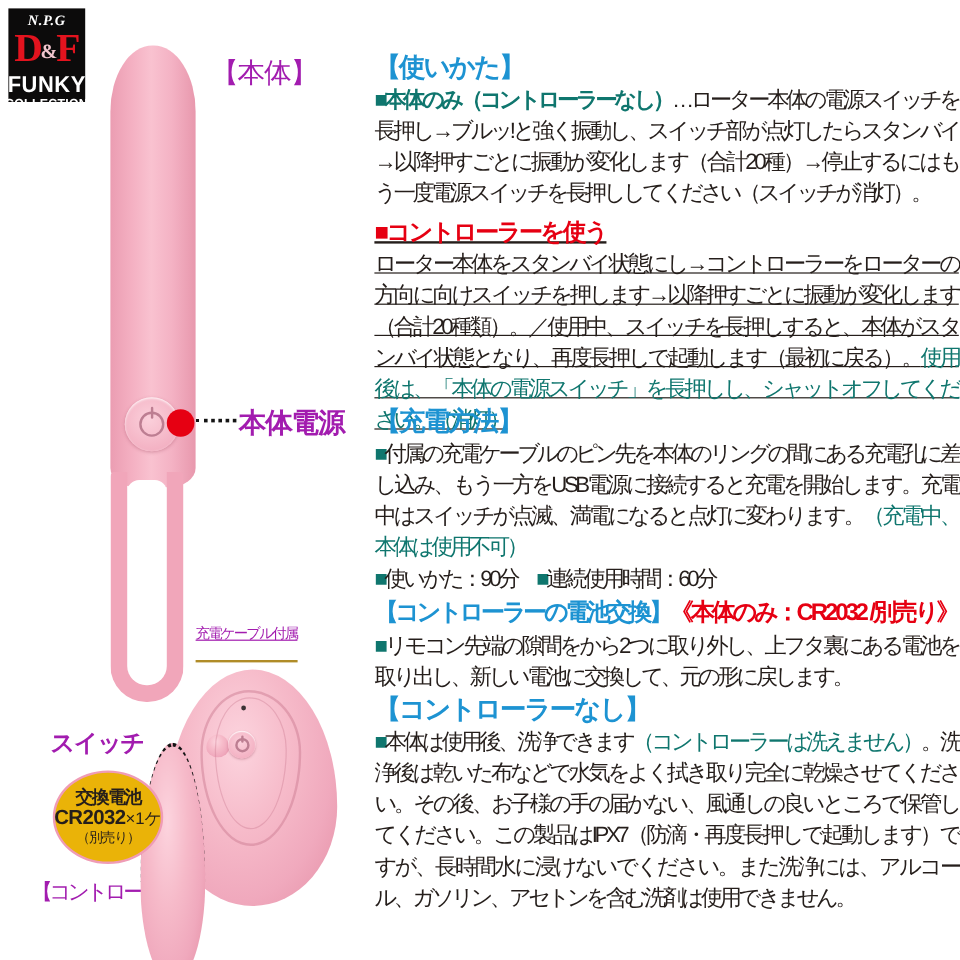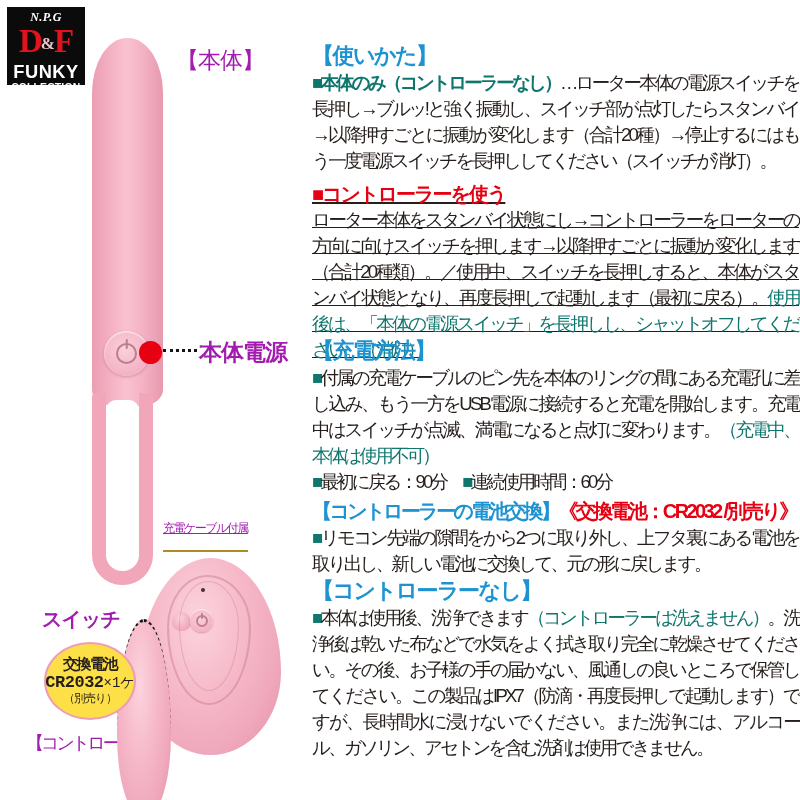--- a/index.html
+++ b/index.html
@@ -1,20 +1,20 @@
 <!DOCTYPE html>
 <html><head>
 <meta charset="utf-8">
 <style>
   html,body{margin:0;padding:0;background:#fff;}
   .page{position:relative;width:800px;height:800px;background:#fff;overflow:hidden;
         font-family:"Liberation Sans",sans-serif;color:#251e1b;}
 
   
-  .logo{position:absolute;left:7px;top:7px;width:78px;height:78px;background:#0c0b0b;
+  .logo{position:absolute;left:7px;top:7px;width:64px;height:78px;background:#0c0b0b;
         display:flex;flex-direction:column;align-items:center;padding-top:4px;box-sizing:border-box;}
   .logo-brand{font-family:"Liberation Serif",serif;font-style:italic;font-weight:bold;
         color:#fff;font-size:12px;line-height:13px;letter-spacing:.5px;}
   .logo-fineline{width:54px;height:3px;margin:1px 0 1px 0;
         background:repeating-linear-gradient(90deg,#cfcfcf 0 2px,transparent 2px 3.5px);}
   .logo-df{font-family:"Liberation Serif",serif;font-weight:bold;line-height:30px;white-space:nowrap;}
   .logo-df .big{font-size:33px;color:#e3131e;letter-spacing:-1px;}
   .logo-df .amp{font-size:17px;color:#f2c6ce;position:relative;top:-3px;margin:0 -1px;}
   .logo-funky{font-size:19px;font-weight:900;color:#fff;line-height:19px;letter-spacing:.5px;transform:scaleX(.96);}
   .logo-coll{font-size:11px;font-weight:900;color:#fff;line-height:13px;letter-spacing:.2px;transform:scaleX(.94);}
@@ -61,22 +61,22 @@
 
   
   .lbl{position:absolute;color:#a21caf;}
   .lbl-hontai{left:176px;top:45px;font-size:23px;font-weight:500;letter-spacing:-1px;}
   .lbl-power{left:199px;top:337px;font-size:23px;font-weight:bold;letter-spacing:-1px;z-index:6;}
   .lbl-cable{left:163px;top:520px;font-size:12px;font-weight:500;letter-spacing:-1.5px;
       border-bottom:2.5px solid #b08c28;padding-bottom:13px;text-decoration:underline;}
   .lbl-switch{left:42px;top:606px;font-size:20px;font-weight:bold;letter-spacing:-1px;z-index:6;}
   .lbl-controller{left:26px;top:731px;font-size:18px;font-weight:500;letter-spacing:-3px;}
   .badge{position:absolute;left:44px;top:642px;width:92px;height:78px;box-sizing:border-box;
-      border:2.5px solid #ef9cb6;border-radius:50%;background:#fde047;z-index:6;
-      display:flex;flex-direction:column;align-items:center;justify-content:center;text-align:center;font-family:Liberation Mono, monospace;}
+      border:2.5px solid #ef9cb6;border-radius:50%;background:#eab308;z-index:6;
+      display:flex;flex-direction:column;align-items:center;justify-content:center;text-align:center;}
   .badge .b1{font-size:15px;font-weight:bold;letter-spacing:-1.5px;line-height:17px;}
   .badge .b2{line-height:18px;white-space:nowrap;}
   .badge .b2 .model{font-size:17px;font-weight:bold;letter-spacing:-.5px;}
   .badge .b2 .qty{font-size:14px;}
   .badge .b3{font-size:11.5px;letter-spacing:-1px;line-height:14px;}
 
   
   .sec{position:absolute;left:312px;width:487px;}
   .sec h2{margin:0;font-size:22px;font-weight:bold;letter-spacing:-1.5px;line-height:28px;color:#1d93d2;white-space:nowrap;}
   .sec h2.red{color:#e60012;font-size:20px;letter-spacing:-2px;line-height:26px;}
@@ -148,27 +148,27 @@
       <span class="seg">ローター本体をスタンバイ状態にし→コントローラーをローターの方向に向けスイッチを押します→以降押すごとに振動が変化します（合計20種類）。／使用中、スイッチを長押しすると、本体がスタンバイ状態となり、再度長押しで起動します（最初に戻る）。</span><span class="seg red">使用後は、「本体の電源スイッチ」を長押しし、シャットオフしてください。（消灯）</span>
     </p>
   </section>
 
   <section class="sec" style="top:337px;">
     <h2>【充電方法】</h2>
     <p>
       <span class="seg red">■</span><span class="seg">付属の充電ケーブルのピン先を本体のリングの間にある充電孔に差し込み、もう一方をUSB電源に接続すると充電を開始します。充電中はスイッチが点滅、満電になると点灯に変わります。</span><span class="seg red">（充電中、本体は使用不可）</span>
     </p>
     <p class="timeline">
-      <span class="seg red">■</span><span class="seg">最初に戻る：90分</span><span class="seg red gap">■</span><span class="seg">連続使用時間：60分</span>
+      <span class="seg red">■</span><span class="seg">使いかた：90分</span><span class="seg red gap">■</span><span class="seg">連続使用時間：60分</span>
     </p>
   </section>
 
   <section class="sec" style="top:497px;">
     <h2 class="small">
-      <span>【コントローラーの電池交換】</span><span class="sub-red">《交換電池：CR2032 /別売り》</span>
+      <span>【コントローラーの電池交換】</span><span class="sub-red">《本体のみ：CR2032 /別売り》</span>
     </h2>
     <p>
       <span class="seg red">■</span><span class="seg">リモコン先端の隙間をから2つに取り外し、上フタ裏にある電池を取り出し、新しい電池に交換して、元の形に戻します。</span>
     </p>
   </section>
 
   <section class="sec" style="top:577px;">
     <h2>【コントローラーなし】</h2>
     <p>
       <span class="seg red">■</span><span class="seg">本体は使用後、洗浄できます</span><span class="seg red">（コントローラーは洗えません）</span><span class="seg">。洗浄後は乾いた布などで水気をよく拭き取り完全に乾燥させてください。その後、お子様の手の届かない、風通しの良いところで保管してください。この製品はIPX7（防滴・再度長押しで起動します）ですが、長時間水に浸けないでください。また洗浄には、アルコール、ガソリン、アセトンを含む洗剤は使用できません。</span>

